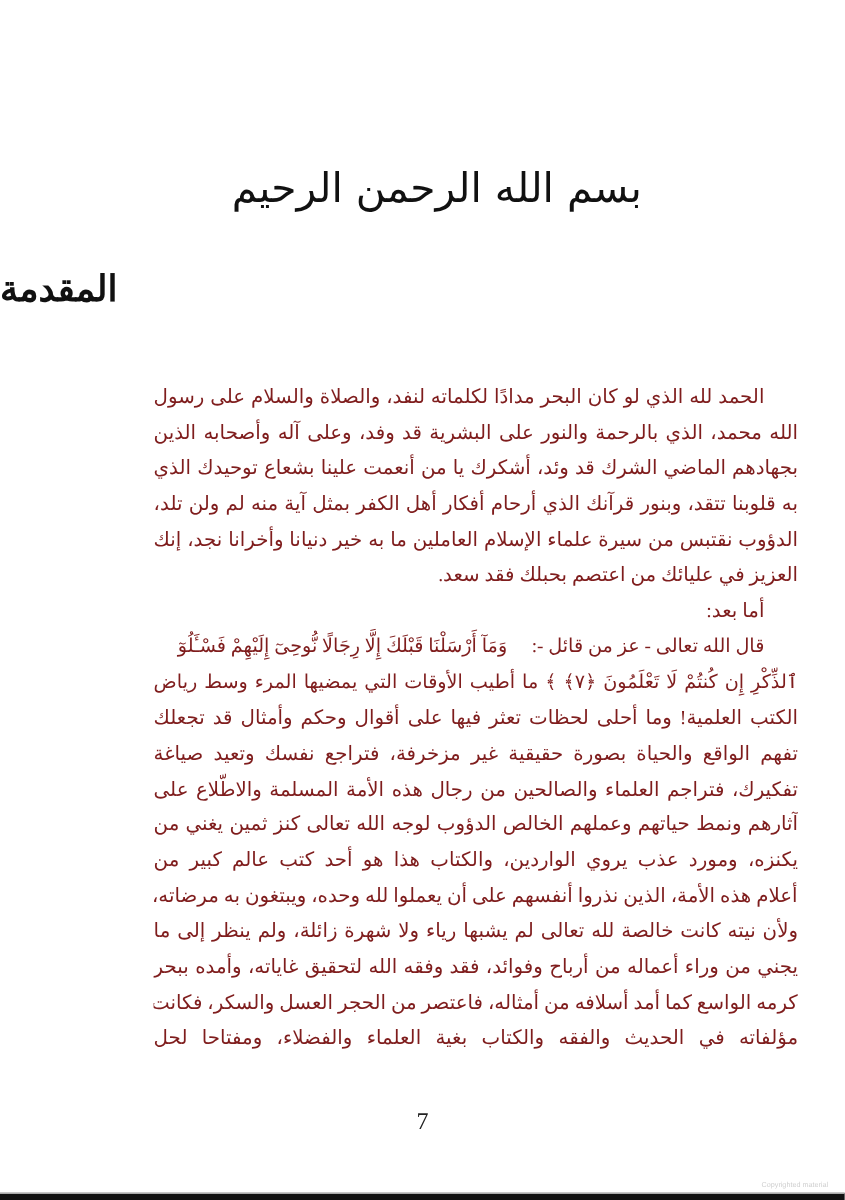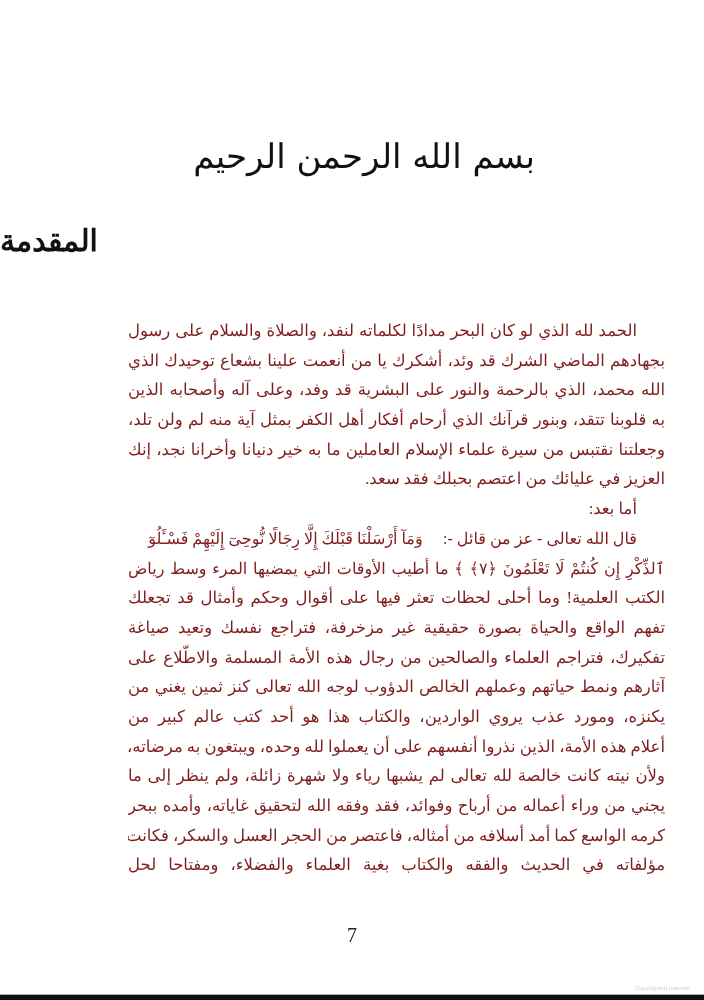--- a/index.html
+++ b/index.html
@@ -22,24 +22,24 @@
   </style>
 </head>
 <body>
 
 <div class="page">
   <div class="basmala"><span>بسم الله الرحمن الرحيم</span></div>
   <div class="title">المقدمة</div>
 
   <div class="body">
     <div class="line indent">الحمد لله الذي لو كان البحر مدادًا لكلماته لنفد، والصلاة والسلام على رسول</div>
+    <div class="line">الله محمد، الذي بالرحمة والنور على البشرية قد وفد، وعلى آله وأصحابه الذين</div>
     <div class="line">بجهادهم الماضي الشرك قد وئد، أشكرك يا من أنعمت علينا بشعاع توحيدك الذي</div>
-    <div class="line">الله محمد، الذي بالرحمة والنور على البشرية قد وفد، وعلى آله وأصحابه الذين</div>
     <div class="line">به قلوبنا تتقد، وبنور قرآنك الذي أرحام أفكار أهل الكفر بمثل آية منه لم ولن تلد،</div>
-    <div class="line">وجعلتنا نقتبس من سيرة علماء الإسلام العاملين ما به خير دنيانا وأخرانا نجد، إنك</div>
+    <div class="line">الدؤوب نقتبس من سيرة علماء الإسلام العاملين ما به خير دنيانا وأخرانا نجد، إنك</div>
     <div class="line last">العزيز في عليائك من اعتصم بحبلك فقد سعد.</div>
     <div class="line last indent">أما بعد:</div>
     <div class="line indent quran">قال الله تعالى - عز من قائل -: ﴿ وَمَآ أَرْسَلْنَا قَبْلَكَ إِلَّا رِجَالًا نُّوحِىٓ إِلَيْهِمْ فَسْـَٔلُوٓا۟ أَهْلَ</div>
     <div class="line quran">ٱلذِّكْرِ إِن كُنتُمْ لَا تَعْلَمُونَ ﴿٧﴾ ﴾ ما أطيب الأوقات التي يمضيها المرء وسط رياض</div>
     <div class="line">الكتب العلمية! وما أحلى لحظات تعثر فيها على أقوال وحكم وأمثال قد تجعلك</div>
     <div class="line">تفهم الواقع والحياة بصورة حقيقية غير مزخرفة، فتراجع نفسك وتعيد صياغة</div>
     <div class="line">تفكيرك، فتراجم العلماء والصالحين من رجال هذه الأمة المسلمة والاطّلاع على</div>
     <div class="line">آثارهم ونمط حياتهم وعملهم الخالص الدؤوب لوجه الله تعالى كنز ثمين يغني من</div>
     <div class="line">يكنزه، ومورد عذب يروي الواردين، والكتاب هذا هو أحد كتب عالم كبير من</div>
     <div class="line">أعلام هذه الأمة، الذين نذروا أنفسهم على أن يعملوا لله وحده، ويبتغون به مرضاته،</div>

